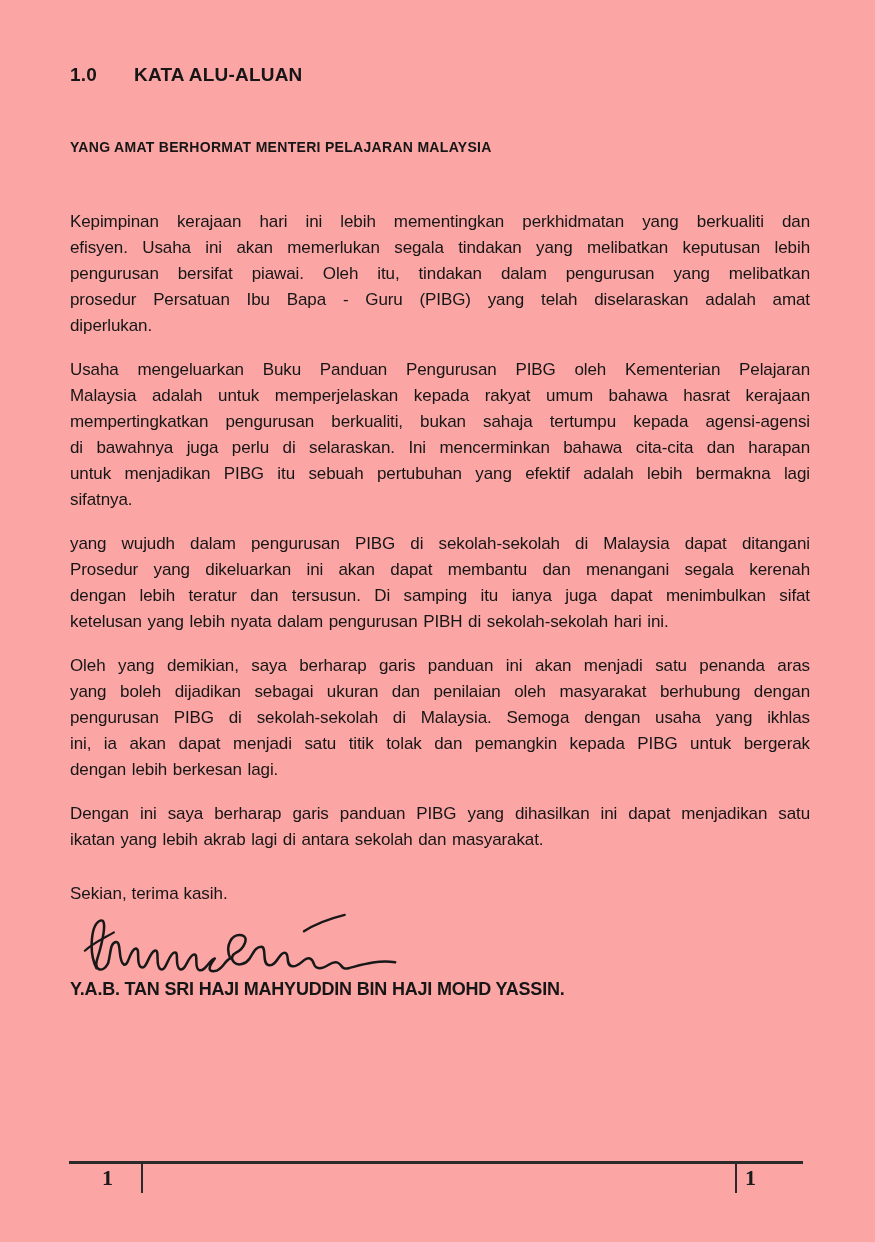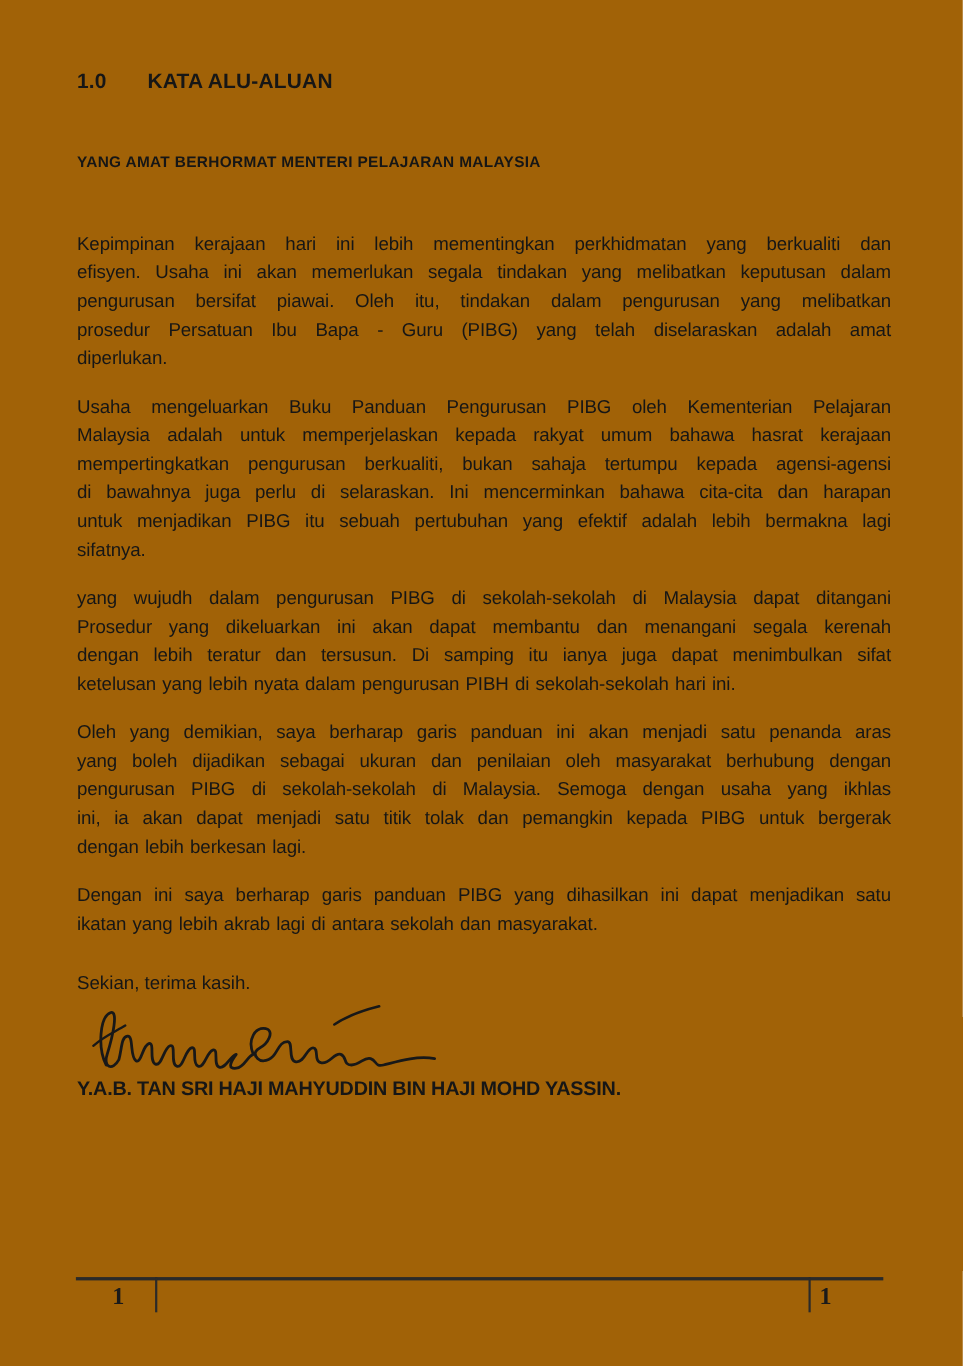--- a/index.html
+++ b/index.html
@@ -5,21 +5,21 @@
   html, body { margin: 0; padding: 0; }
   body {
     background: #ffffff;
     font-family: "Liberation Sans", sans-serif;
     color: #161616;
   }
   .page {
     position: relative;
     width: 875px;
     height: 1242px;
-    background: #a16207;
+    background: #fca5a5;
     overflow: hidden;
   }
   .content {
     position: absolute;
     left: 70px;
     top: 64px;
     width: 740px;
   }
   .section-heading {
     display: flex;
@@ -106,21 +106,21 @@
     </div>
 
     <div class="subtitle">YANG AMAT BERHORMAT MENTERI PELAJARAN MALAYSIA</div>
 
     <div class="body-text">
 
 
 
       <div class="para">
         <div class="ln just">Kepimpinan kerajaan hari ini lebih mementingkan perkhidmatan yang berkualiti dan</div>
-        <div class="ln just">efisyen. Usaha ini akan memerlukan segala tindakan yang melibatkan keputusan dalam</div>
+        <div class="ln just">efisyen. Usaha ini akan memerlukan segala tindakan yang melibatkan keputusan lebih</div>
         <div class="ln just">pengurusan bersifat piawai. Oleh itu, tindakan dalam pengurusan yang melibatkan</div>
         <div class="ln just">prosedur Persatuan Ibu Bapa - Guru (PIBG) yang telah diselaraskan adalah amat</div>
         <div class="ln">diperlukan.</div>
       </div>
 
       <div class="para">
         <div class="ln just">Usaha mengeluarkan Buku Panduan Pengurusan PIBG oleh Kementerian Pelajaran</div>
         <div class="ln just">Malaysia adalah untuk memperjelaskan kepada rakyat umum bahawa hasrat kerajaan</div>
         <div class="ln just">mempertingkatkan pengurusan berkualiti, bukan sahaja tertumpu kepada agensi-agensi</div>
         <div class="ln just">di bawahnya juga perlu di selaraskan. Ini mencerminkan bahawa cita-cita dan harapan</div>

